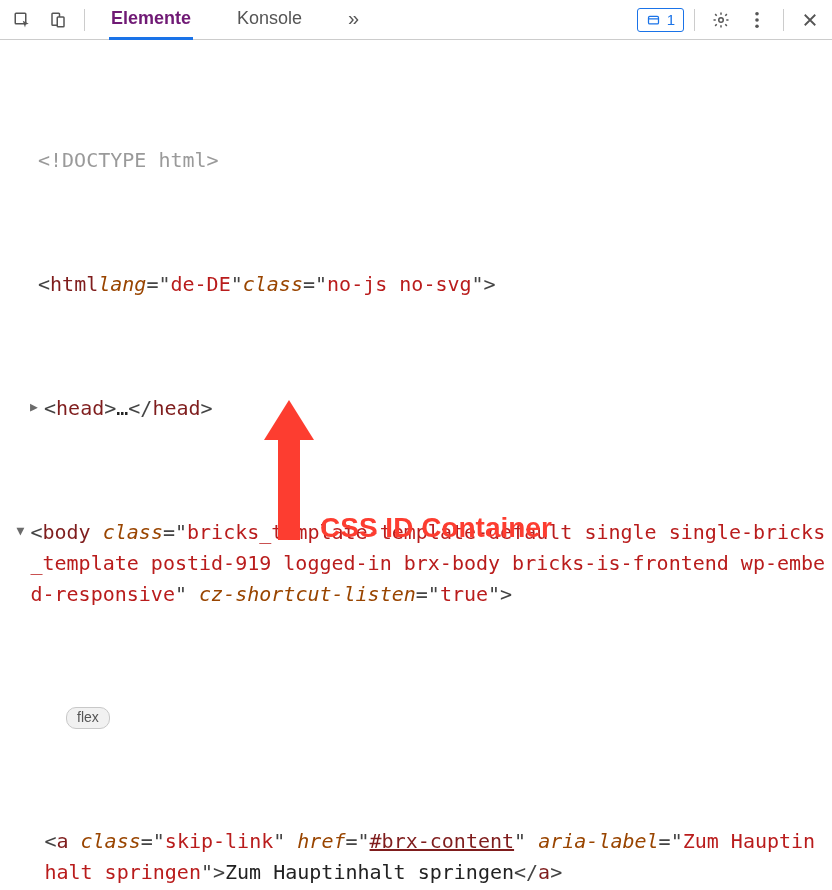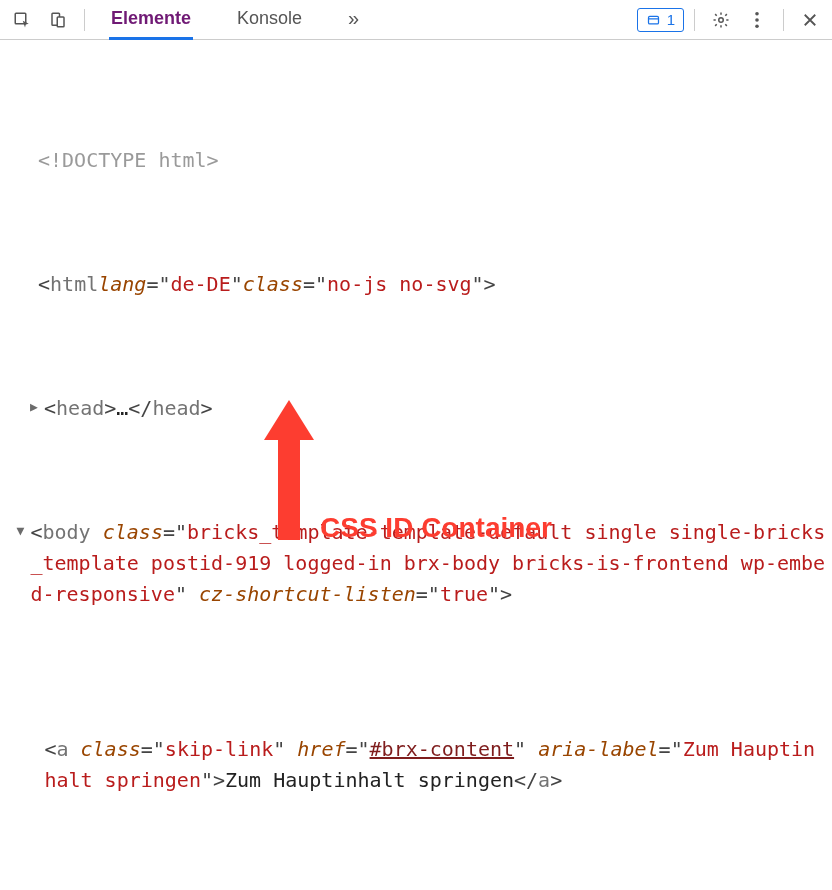--- a/index.html
+++ b/index.html
@@ -102,21 +102,21 @@
     flex-shrink: 0;
   }
   .caret.none { visibility: hidden; }
   .wrap {
     white-space: pre-wrap;
     word-break: break-all;
   }
   .ind { display: inline-block; }
   
   .c-gray { color: #9a9a9a; }
-  .c-tag { color: #737373; }
+  .c-tag { color: #7f1d1d; }
   .c-attr { color: #994500; font-style: italic; }
   .c-val { color: #b91c1c; }
   .c-punc { color: #444; }
   .c-text { color: #222; }
   .c-link { color: #7f1d1d; text-decoration: underline; }
 
   .badge {
     display: inline-flex;
     align-items: center;
     font-family: -apple-system, BlinkMacSystemFont, sans-serif;
@@ -213,20 +213,23 @@
   </div>
 
   <div class="line">
     <span class="ind" style="width:22px"></span><span class="caret">▶</span><span class="c-punc">&lt;</span><span class="c-tag">head</span><span class="c-punc">&gt;</span><span class="c-text">…</span><span class="c-punc">&lt;/</span><span class="c-tag">head</span><span class="c-punc">&gt;</span>
   </div>
 
   <div class="line">
     <span class="ind" style="width:22px"></span><span class="caret">▼</span><span class="wrap"><span class="c-punc">&lt;</span><span class="c-tag">body</span> <span class="c-attr">class</span><span class="c-punc">="</span><span class="c-val">bricks_template-template-default single single-bricks_template postid-919 logged-in brx-body bricks-is-frontend wp-embed-responsive</span><span class="c-punc">"</span> <span class="c-attr">cz-shortcut-listen</span><span class="c-punc">="</span><span class="c-val">true</span><span class="c-punc">"&gt;</span></span>
   </div>
 
+  <div class="line badge-row">
+    <span class="badge">flex</span>
+  </div>
 
   <div class="line">
     <span class="ind" style="width:60px"></span><span class="wrap"><span class="c-punc">&lt;</span><span class="c-tag">a</span> <span class="c-attr">class</span><span class="c-punc">="</span><span class="c-val">skip-link</span><span class="c-punc">"</span> <span class="c-attr">href</span><span class="c-punc">="</span><span class="c-link">#brx-content</span><span class="c-punc">"</span> <span class="c-attr">aria-label</span><span class="c-punc">="</span><span class="c-val">Zum Hauptinhalt springen</span><span class="c-punc">"&gt;</span><span class="c-text">Zum Hauptinhalt springen</span><span class="c-punc">&lt;/</span><span class="c-tag">a</span><span class="c-punc">&gt;</span></span>
   </div>
 
   
 
   
 
   

